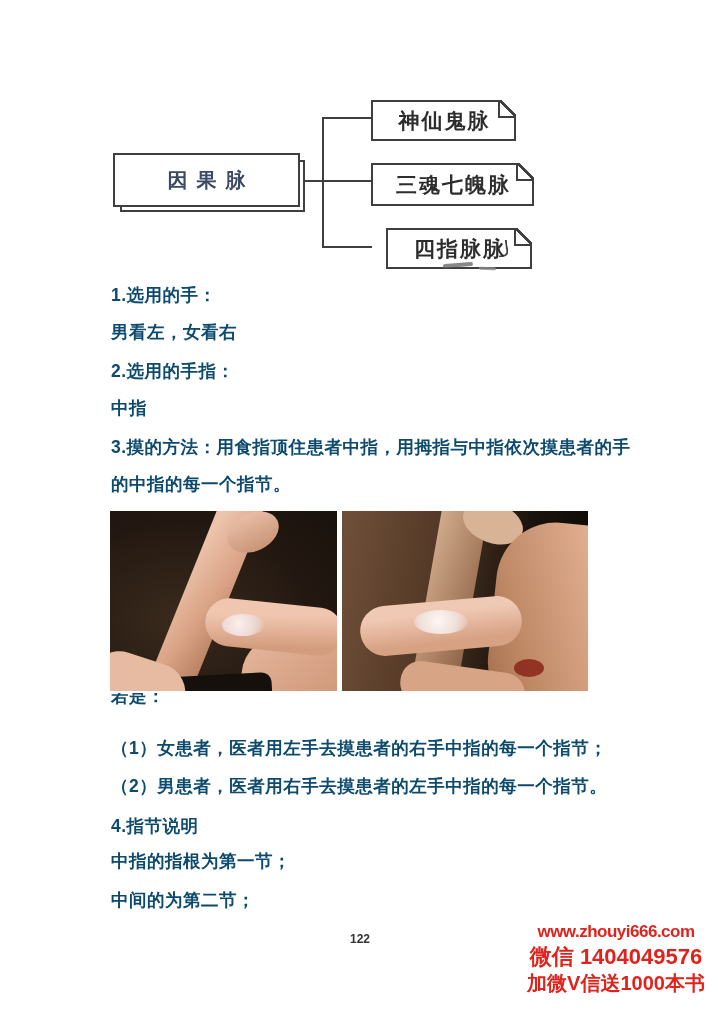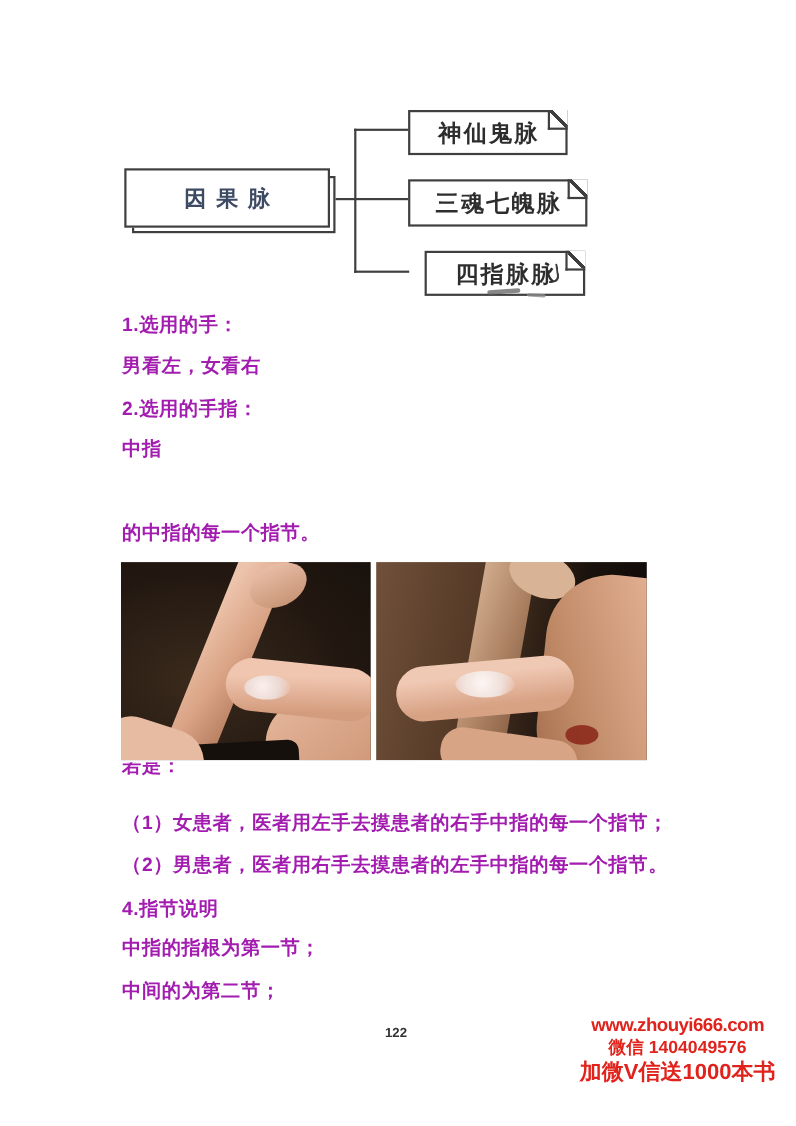--- a/index.html
+++ b/index.html
@@ -50,21 +50,21 @@
     border-right:2px solid #3f3f3f; border-bottom:2px solid #3f3f3f;
     border-radius:0 0 6px 0; transform:rotate(-8deg);
   }
   .smudge { position:absolute; border-radius:2px; }
   .s1 { left:443px; top:263px; width:30px; height:4px; background:#6a6a6a; transform:rotate(-4deg); opacity:.8; }
   .s2 { left:479px; top:267px; width:17px; height:3px; background:#8b8b8b; transform:rotate(3deg); opacity:.8; }
 
   
   .bl {
     position:absolute; left:111px; white-space:nowrap;
-    font-size:17.5px; font-weight:700; color:#a21caf; letter-spacing:.5px;
+    font-size:17.5px; font-weight:700; color:#0c4a6e; letter-spacing:.5px;
   }
   .t1{top:283px}.t2{top:320px}.t3{top:359px}.t4{top:396px}
   .t5{top:435px}.t6{top:472px}
   .t7{top:684px}.t8{top:736px}.t9{top:774px}
   .t10{top:814px}.t11{top:849px}.t12{top:888px}
 
   
   .photo { position:absolute; left:110px; top:509px; width:478px; height:184px; background:#fff; }
   .panel { position:absolute; top:2px; height:180px; overflow:hidden; }
   .pL { left:0; width:227px;
@@ -104,21 +104,21 @@
     transform:rotate(8deg); background:#d7a586; }
 
   
   .page-num { position:absolute; left:350px; top:932px; font-size:12px; font-weight:600; color:#333; }
   .watermark {
     position:absolute; right:4px; top:921px; width:208px; text-align:center;
     color:#e0231c; font-weight:700; line-height:1.28; white-space:nowrap;
   }
   .wm1 { font-size:20px; }
   .wm2 { font-size:17px; letter-spacing:-0.5px; }
-  .wm3 { font-size:16px; }
+  .wm3 { font-size:22px; }
   .wm4 { font-size:20px; }
 </style>
 </head>
 <body>
 
 <div class="page">
 
   <div>
     <div class="conn trunk"></div>
     <div class="conn c-top"></div>
@@ -144,20 +144,21 @@
     </div>
     <div class="tail"></div>
     <div class="smudge s1"></div>
     <div class="smudge s2"></div>
   </div>
 
   <div class="bl t1">1.选用的手：</div>
   <div class="bl t2">男看左，女看右</div>
   <div class="bl t3">2.选用的手指：</div>
   <div class="bl t4">中指</div>
+  <div class="bl t5">3.摸的方法：用食指顶住患者中指，用拇指与中指依次摸患者的手</div>
   <div class="bl t6">的中指的每一个指节。</div>
   <div class="bl t7">若是：</div>
   <div class="bl t8">（1）女患者，医者用左手去摸患者的右手中指的每一个指节；</div>
   <div class="bl t9">（2）男患者，医者用右手去摸患者的左手中指的每一个指节。</div>
   <div class="bl t10">4.指节说明</div>
   <div class="bl t11">中指的指根为第一节；</div>
   <div class="bl t12">中间的为第二节；</div>
 
   <div class="photo">
     <div class="panel pL">

